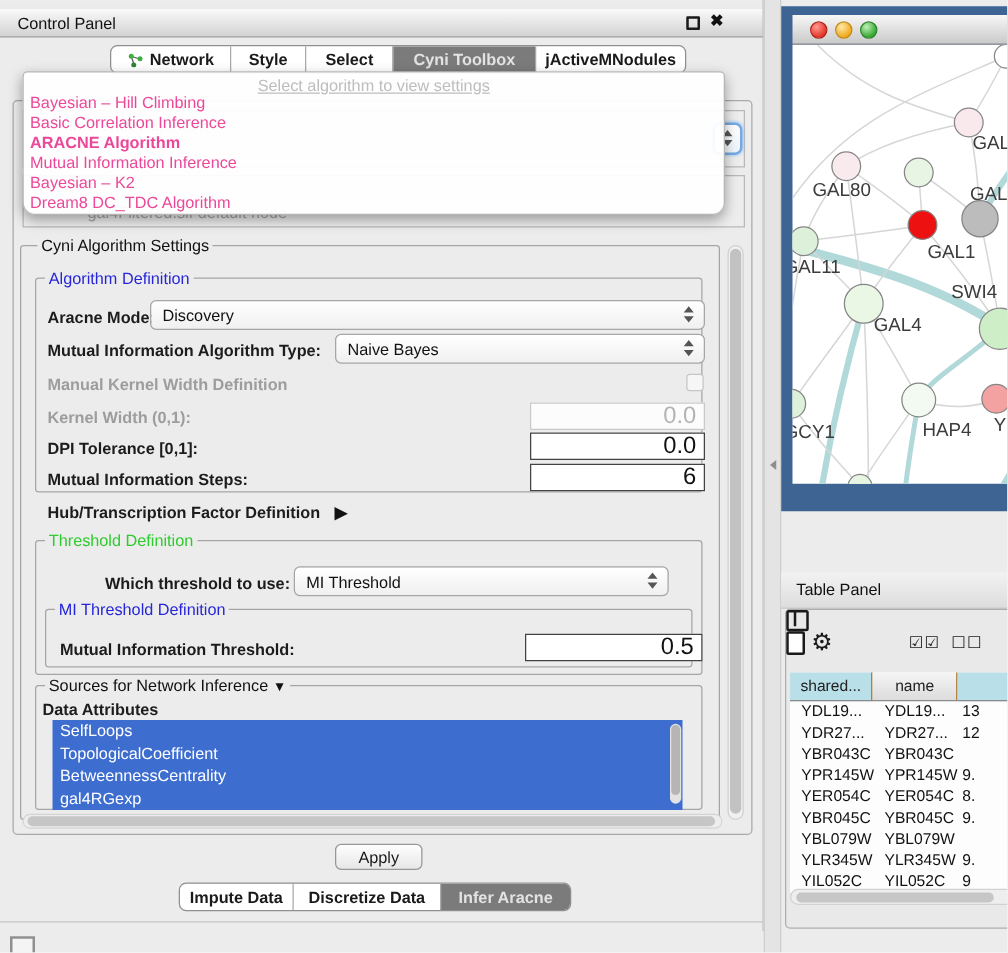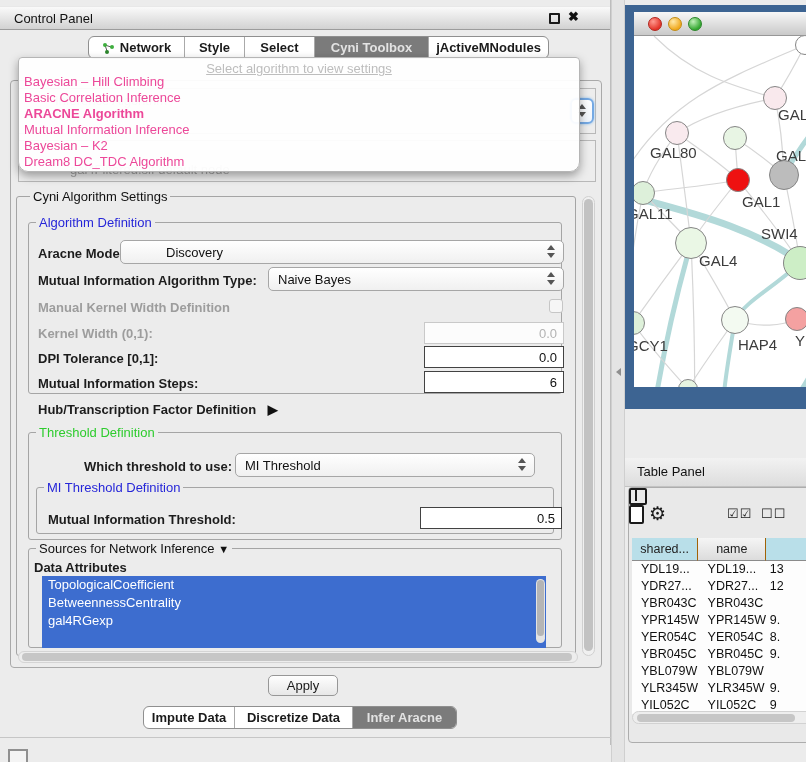--- a/index.html
+++ b/index.html
@@ -53,21 +53,21 @@
   .combo { position:absolute; height:24px; background:linear-gradient(#ffffff,#f0f0f0);
     border:1px solid #a6a6a6; border-radius:5px; z-index:3; display:flex; align-items:center; }
   .combo-value { padding-left:9px; font-size:13px; color:#111; }
   .spinner { position:absolute; right:7px; top:4px; width:9px; }
   .spin-up { width:0; height:0; border-left:4px solid transparent; border-right:4px solid transparent;
     border-bottom:5px solid #555; margin-bottom:3px; }
   .spin-down { width:0; height:0; border-left:4px solid transparent; border-right:4px solid transparent;
     border-top:5px solid #555; }
 
   .tfield { position:absolute; height:22px; background:#fff; border:1px solid #424242; z-index:3;
-    font-family:"Liberation Sans",sans-serif; font-size:13px; color:#111; text-align:right; padding-right:6px;padding-left:13px; }
+    font-family:"Liberation Sans",sans-serif; font-size:19px; color:#111; text-align:right; padding-right:6px;padding-left:13px; }
   .tfield.disabled { border:1px solid #c9c9c9; color:#b3b3b3; background:#fcfcfc; }
   .checkbox-dis { position:absolute; width:14px; height:14px; border:1px solid #c6c6c6; border-radius:3px;
     background:#f6f6f6; z-index:3; }
 
   .arrow-right { color:#111; font-size:13px; } .arrow-down { color:#111; font-size:11px; }
 
   
   #attr-list { position:absolute; left:42px; top:576px; width:504px; height:72px; background:#3d6dcf; z-index:3; }
   .attr-item { height:18px; line-height:18px; padding-left:6px; font-size:13px; color:#fff; white-space:nowrap; }
   #attr-vscroll { position:absolute; right:1px; top:3px; width:9px; height:64px; background:#e3e3e3; border-radius:5px; }
@@ -193,21 +193,21 @@
       <div class="algo-item">Dream8 DC_TDC Algorithm</div>
     </div>
 
     <div class="groupbox" style="left:16px; top:196px; width:560px; height:460px; background:#ececec;"></div>
     <div class="group-title gt-black" style="left:30px; top:189px;">Cyni Algorithm Settings</div>
 
     <div class="groupbox" style="left:28px; top:222px; width:534px; height:172px;"></div>
     <div class="group-title gt-blue" style="left:36px; top:215px;">Algorithm Definition</div>
 
     <div class="field-label" style="left:38px; top:246px;">Aracne Mode:</div>
-    <div class="combo" style="left:120px; top:240px; width:444px;padding-left:36px;">
+    <div class="combo" style="left:120px; top:240px; width:444px;">
       <span class="combo-value">Discovery</span>
       <div class="spinner">
           <div class="spin-up"></div>
           <div class="spin-down"></div>
         </div>
     </div>
 
     <div class="field-label" style="left:38px; top:273px;">Mutual Information Algorithm Type:</div>
     <div class="combo" style="left:268px; top:267px; width:296px;">
       <span class="combo-value">Naive Bayes</span>
@@ -252,20 +252,21 @@
     <input class="tfield" style="left: 420px; top: 507px; width: 142px;" readonly="" value="0.5">
 
     <div class="groupbox" style="left:28px; top:548px; width:534px; height:100px;"></div>
     <div class="group-title gt-black" style="left:36px; top:541px;">
       <span>Sources for Network Inference</span>
       <span class="arrow-down">▼</span>
     </div>
     <div class="field-label" style="left:34px; top:560px;">Data Attributes</div>
 
     <div id="attr-list">
+      <div class="attr-item">SelfLoops</div>
       <div class="attr-item">TopologicalCoefficient</div>
       <div class="attr-item">BetweennessCentrality</div>
       <div class="attr-item">gal4RGexp</div>
       <div id="attr-vscroll">
           <div id="attr-vthumb"></div>
         </div>
     </div>
     <div class="hscroll" style="left:18px; top:651px; width:560px; height:12px;">
       <div class="hthumb" style="left:3px; top:1px; width:550px; height:8px;"></div>
     </div>

